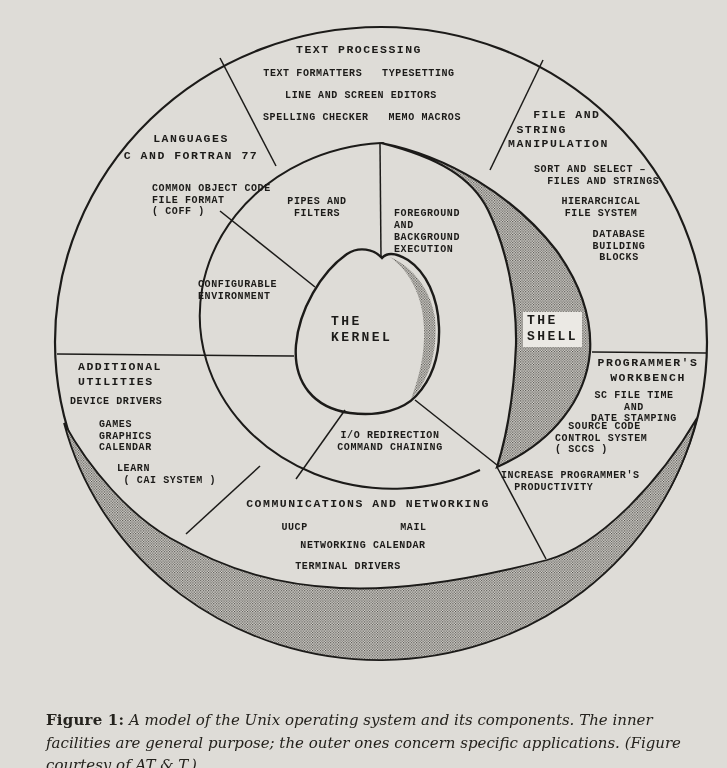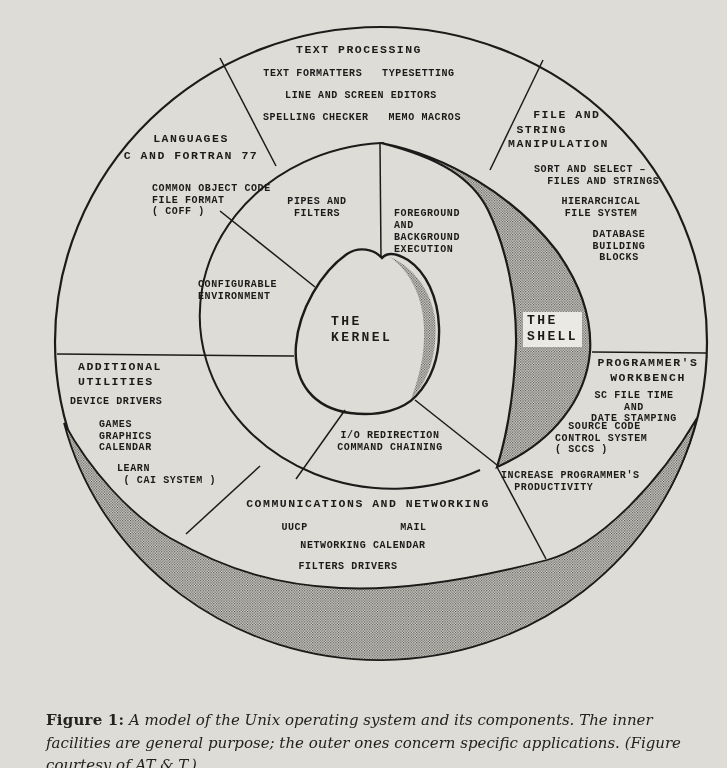--- a/index.html
+++ b/index.html
@@ -106,21 +106,21 @@
   <div class="lbl sm" style="left:70px; top:396px;">DEVICE DRIVERS</div>
   <div class="lbl sm" style="left:99px; top:419px;">GAMES
 GRAPHICS
 CALENDAR</div>
   <div class="lbl sm" style="left:117px; top:463px;">LEARN
  ( CAI SYSTEM )</div>
 
   <div class="lbl lg c" style="left:368px; top:496px;">COMMUNICATIONS AND NETWORKING</div>
   <div class="lbl sm c" style="left:354px; top:522px;">UUCP              MAIL</div>
   <div class="lbl sm c" style="left:363px; top:540px;">NETWORKING CALENDAR</div>
-  <div class="lbl sm c" style="left:348px; top:561px;">FILTERS DRIVERS</div>
+  <div class="lbl sm c" style="left:348px; top:561px;">TERMINAL DRIVERS</div>
 
   <div class="lbl sm c" style="left:317px; top:196px;">PIPES AND
 FILTERS</div>
   <div class="lbl sm" style="left:394px; top:208px; line-height:12px;">FOREGROUND
 AND
 BACKGROUND
 EXECUTION</div>
   <div class="lbl sm" style="left:198px; top:279px;">CONFIGURABLE
 ENVIRONMENT</div>
   <div class="lbl sm c" style="left:390px; top:430px;">I/O REDIRECTION

